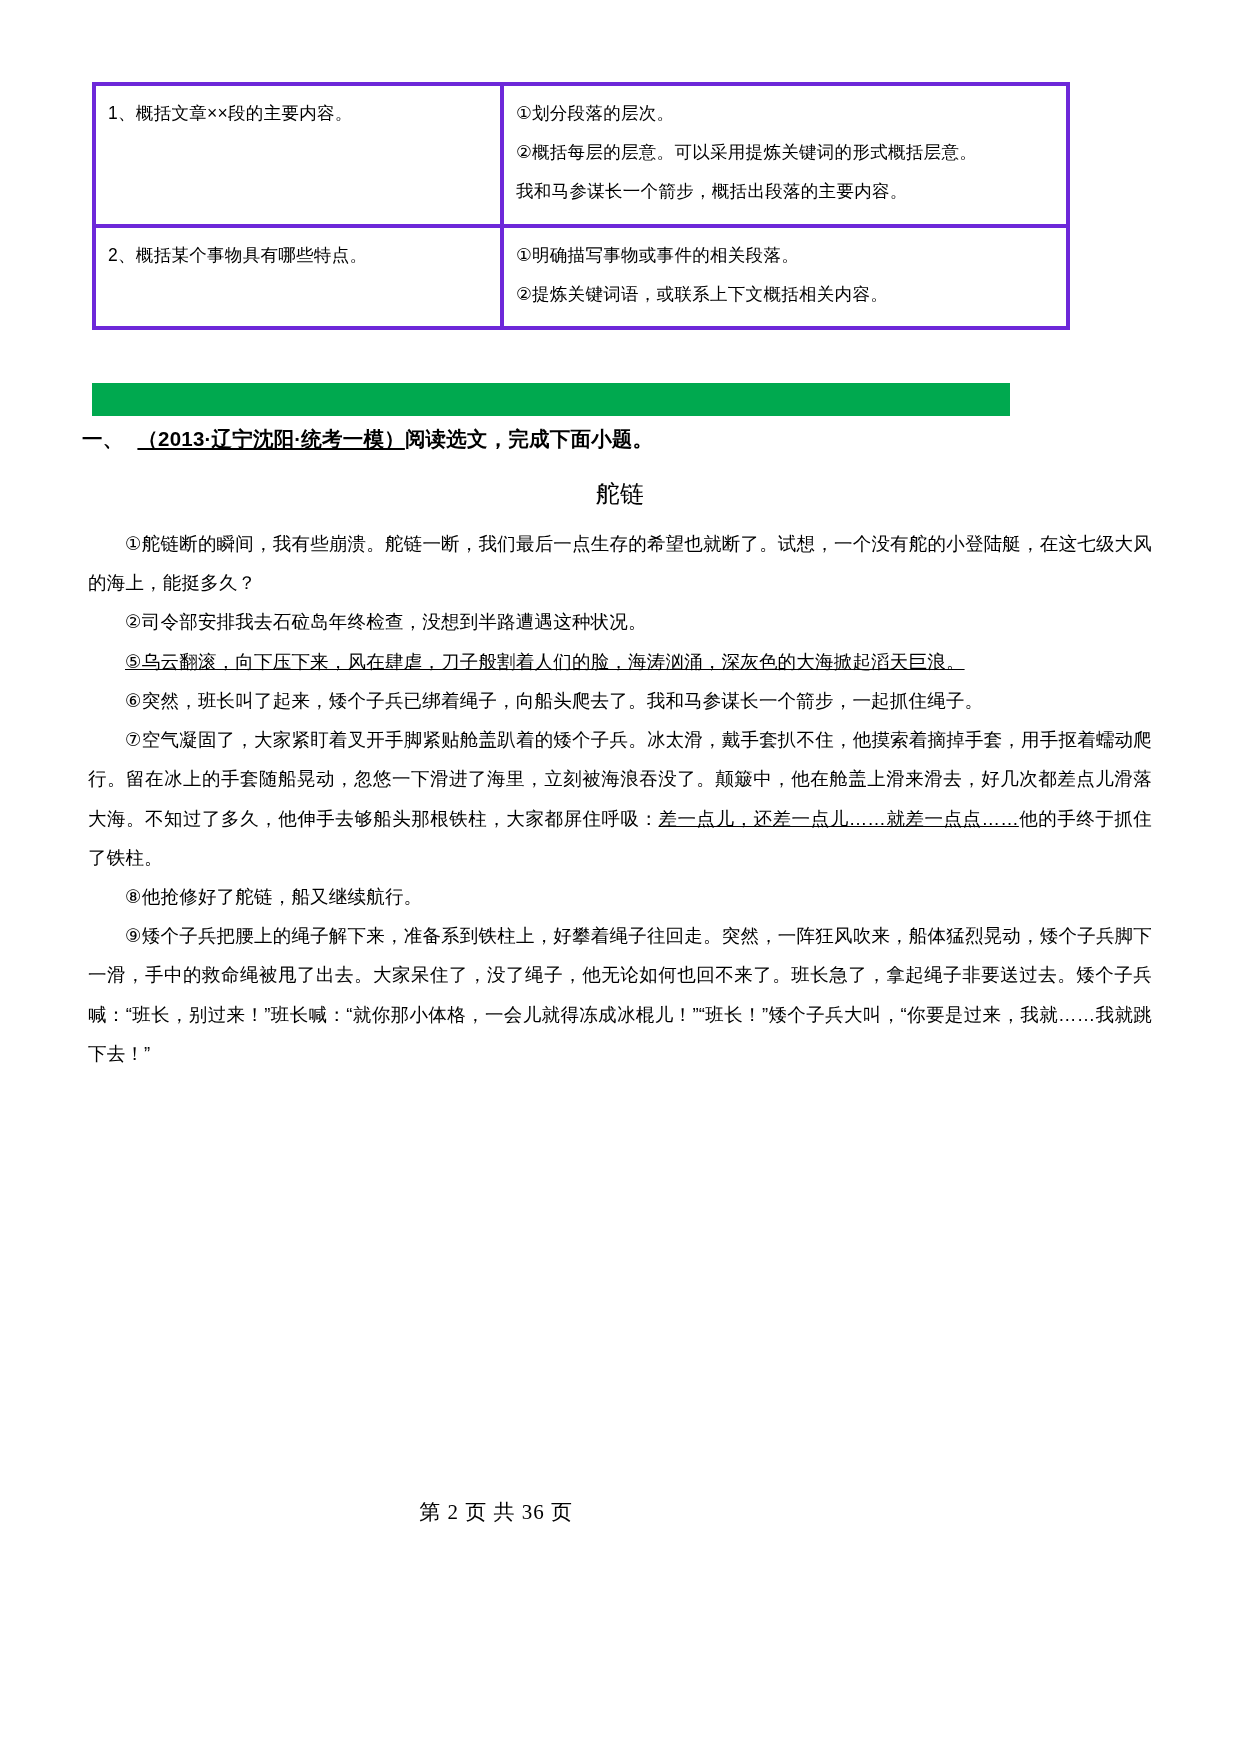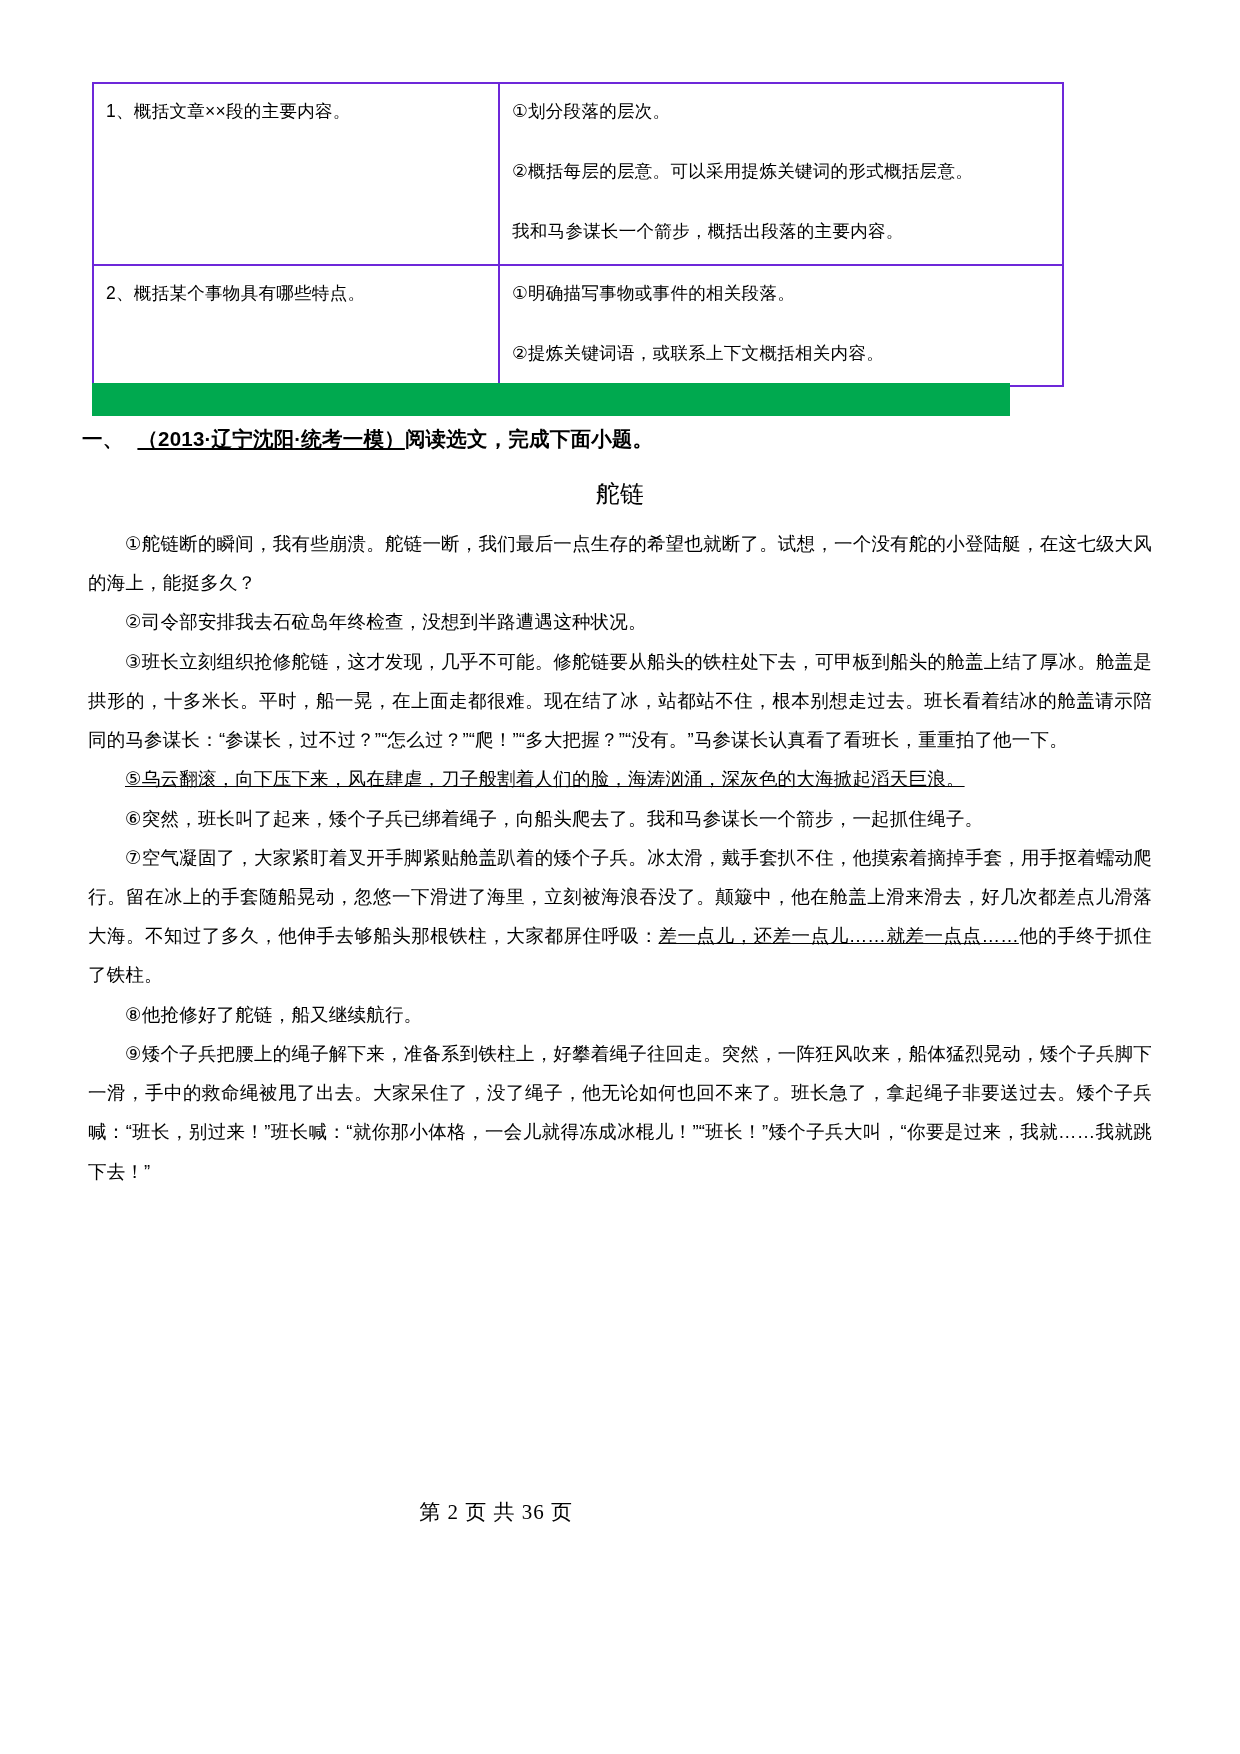--- a/index.html
+++ b/index.html
@@ -29,31 +29,31 @@
     left: 92px;
     top: 82px;
     width: 918px;
   }
   table.method-table {
     border-collapse: collapse;
     width: 100%;
     table-layout: fixed;
   }
   table.method-table td {
-    border: 2px solid #6d28d9;
+    border: 4px solid #6d28d9;
     vertical-align: top;
     padding: 10px 12px 14px 12px;
     font-size: 17.5px;
     line-height: 2.05;
     letter-spacing: 0.3px;
   }
   td.col-q { width: 380px; }
   td.col-a { width: 538px; }
   .ans-line { display: block; white-space: nowrap; }
-  .ans-line + .ans-line { margin-top: 24px; }
+  .ans-line + .ans-line { margin-top: 3px; }
 
   
   .green-bar {
     position: absolute;
     left: 92px;
     top: 383px;
     width: 918px;
     height: 33px;
     background: #00a94f;
   }
@@ -146,21 +146,20 @@
 
   <div class="sec-heading">
     <span class="num">一、</span><span class="src underline-src">（2013·辽宁沈阳·统考一模）</span><span>阅读选文，完成下面小题。</span>
   </div>
 
   <div class="article">
     <div class="art-title">舵链</div>
 
     <p class="para">①舵链断的瞬间，我有些崩溃。舵链一断，我们最后一点生存的希望也就断了。试想，一个没有舵的小登陆艇，在这七级大风的海上，能挺多久？</p>
     <p class="para">②司令部安排我去石砬岛年终检查，没想到半路遭遇这种状况。</p>
-    <p class="para">③班长立刻组织抢修舵链，这才发现，几乎不可能。修舵链要从船头的铁柱处下去，可甲板到船头的舱盖上结了厚冰。舱盖是拱形的，十多米长。平时，船一晃，在上面走都很难。现在结了冰，站都站不住，根本别想走过去。班长看着结冰的舱盖请示陪同的马参谋长：“参谋长，过不过？”“怎么过？”“爬！”“多大把握？”“没有。”马参谋长认真看了看班长，重重拍了他一下。</p>
     <p class="para u-all">⑤乌云翻滚，向下压下来，风在肆虐，刀子般割着人们的脸，海涛汹涌，深灰色的大海掀起滔天巨浪。</p>
     <p class="para">⑥突然，班长叫了起来，矮个子兵已绑着绳子，向船头爬去了。我和马参谋长一个箭步，一起抓住绳子。</p>
     <p class="para"><span>⑦空气凝固了，大家紧盯着叉开手脚紧贴舱盖趴着的矮个子兵。冰太滑，戴手套扒不住，他摸索着摘掉手套，用手抠着蠕动爬行。留在冰上的手套随船晃动，忽悠一下滑进了海里，立刻被海浪吞没了。颠簸中，他在舱盖上滑来滑去，好几次都差点儿滑落大海。不知过了多久，他伸手去够船头那根铁柱，大家都屏住呼吸：</span><span class="u">差一点儿，还差一点儿……就差一点点……</span><span>他的手终于抓住了铁柱。</span></p>
     <p class="para">⑧他抢修好了舵链，船又继续航行。</p>
     <p class="para">⑨矮个子兵把腰上的绳子解下来，准备系到铁柱上，好攀着绳子往回走。突然，一阵狂风吹来，船体猛烈晃动，矮个子兵脚下一滑，手中的救命绳被甩了出去。大家呆住了，没了绳子，他无论如何也回不来了。班长急了，拿起绳子非要送过去。矮个子兵喊：“班长，别过来！”班长喊：“就你那小体格，一会儿就得冻成冰棍儿！”“班长！”矮个子兵大叫，“你要是过来，我就……我就跳下去！”</p>
   </div>
 
   <div class="footer">第 2 页 共 36 页</div>
 
 </div>

